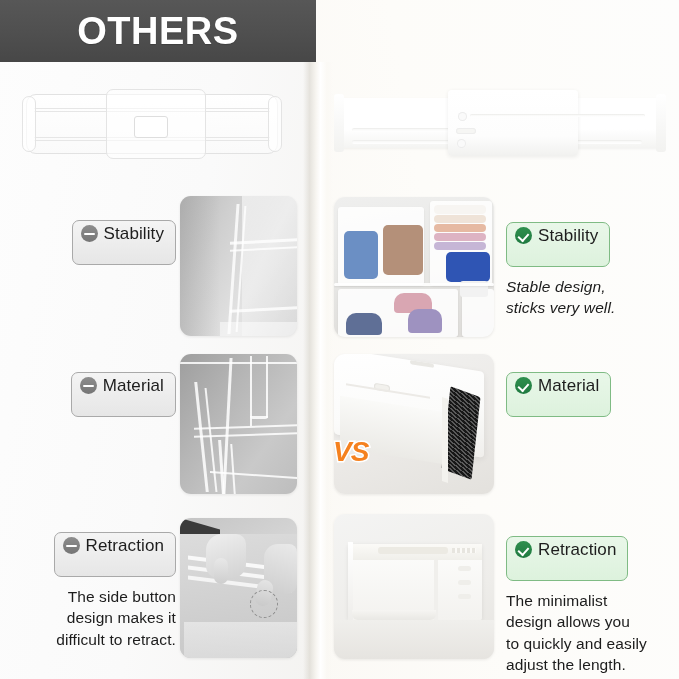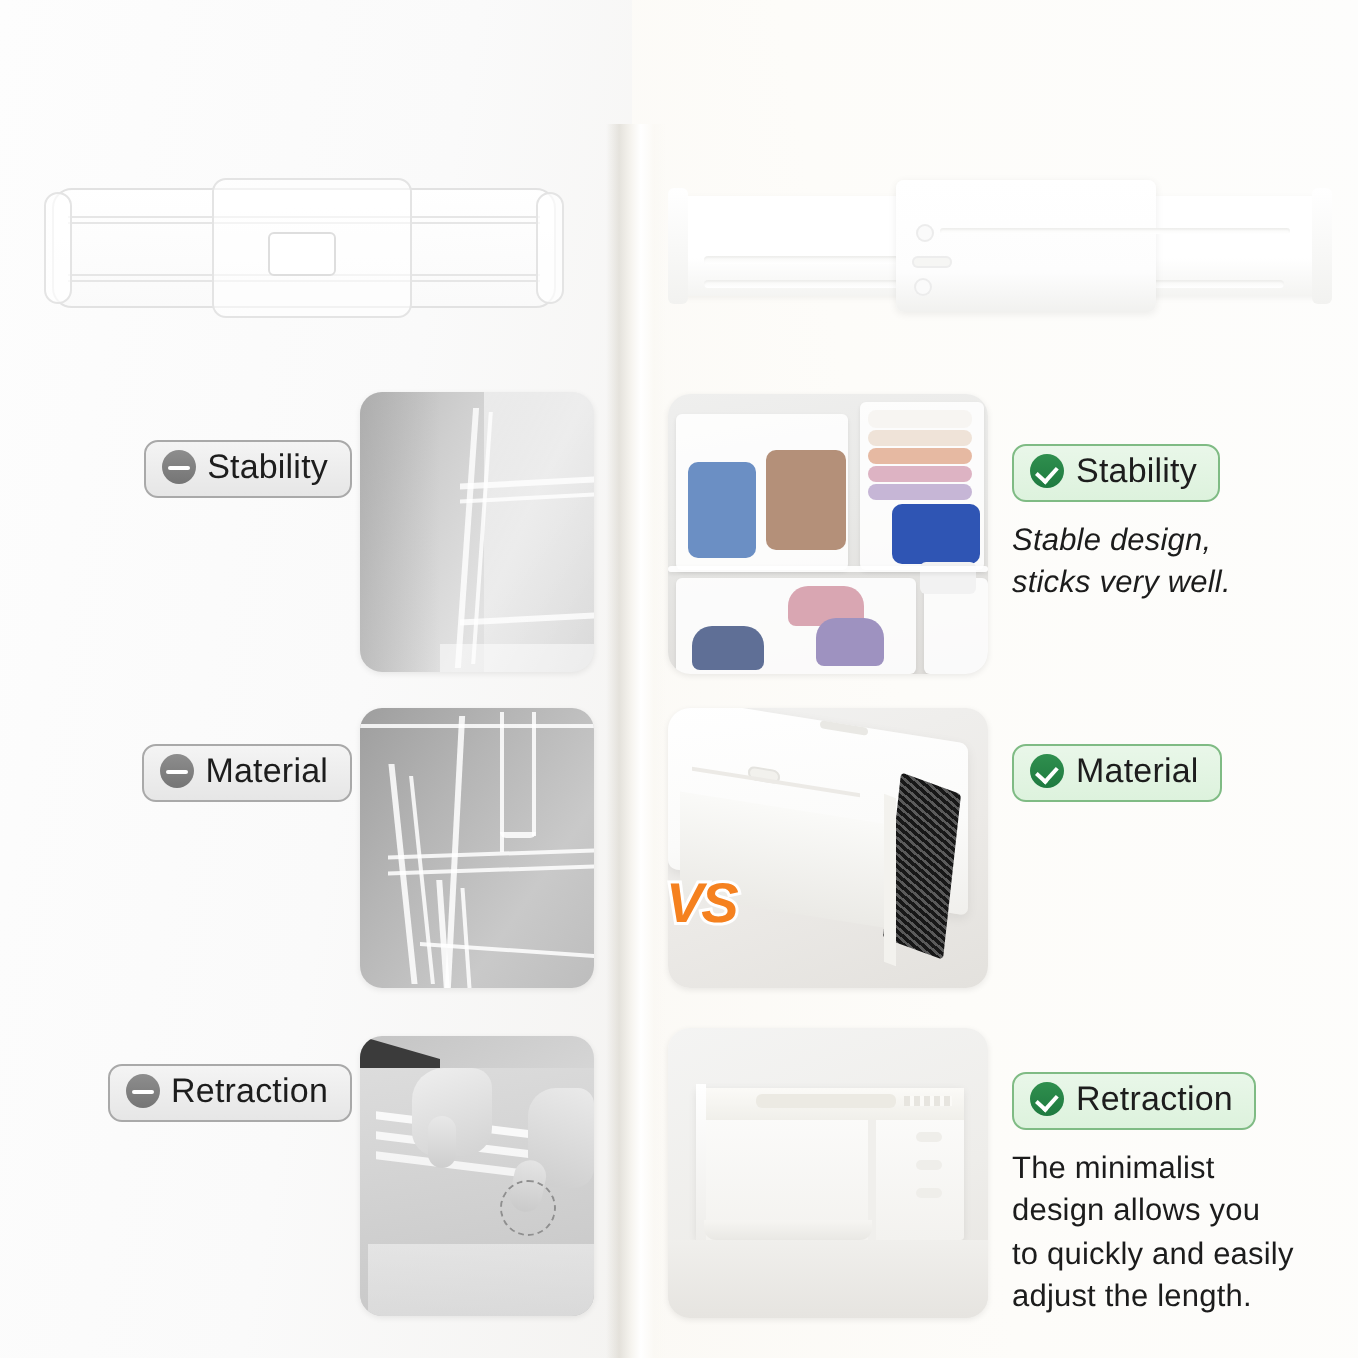--- a/index.html
+++ b/index.html
@@ -143,21 +143,21 @@
   }
   .txt-right{
     position:absolute;
     width:172px;
     text-align:left;
     left:0;
   }
 
   .pill{
     display:inline-flex;align-items:center;gap:6px;
-    padding:4px 11px 5px 8px;
+    padding:4px 11px 21px 8px;
     border-radius:7px;
     font-size:17px;
     line-height:1.05;
     white-space:nowrap;
     box-sizing:border-box;
   }
   .pill-bad{
     background:linear-gradient(180deg,#f4f4f4 0%,#e6e6e6 100%);
     border:1px solid #a9a9a9;
     color:#1d1d1d;
@@ -249,20 +249,23 @@
 </head>
 <body>
 
 <div id="page">
 
   <div class="bg-left"></div>
   <div class="bg-right"></div>
   <div class="fold"></div>
 
   <div class="header">
+    <div class="hdr-half hdr-others">
+      <span class="hdr-text">OTHERS</span>
+    </div>
   </div>
 
   <div class="hero">
 
     <div class="hero-left">
       <div class="prod-clear">
         <div class="pc-body"></div>
         <div class="pc-line" style="top:14px;"></div>
         <div class="pc-line" style="top:17px;"></div>
         <div class="pc-line" style="top:43px;"></div>
@@ -394,20 +397,23 @@
     </div>
   </div>
 
   <div class="row" style="top:510px;height:160px;">
 
     <div class="txt-left" style="left:10px;top:22px;width:166px;right:auto;">
       <span class="pill pill-bad">
         <span class="ico ico-minus"></span>
         <span class="pill-label">Retraction</span>
       </span>
+      <div class="desc" style="white-space:pre-line;">The side button
+design makes it
+difficult to retract.</div>
     </div>
 
     <div class="thumb im3l" style="left:180px;top:8px;width:117px;height:140px;">
       <div class="thumb-inner">
         <div style="position:absolute;left:0;top:0;width:40px;height:30px;background:#3b3b3b;transform:skewY(16deg);transform-origin:left top;"></div>
         <div style="position:absolute;left:0;top:16px;width:117px;height:124px;background:linear-gradient(170deg,#dcdcdc,#c6c6c6);"></div>
         <div style="position:absolute;left:8px;top:44px;width:104px;height:4px;background:rgba(255,255,255,0.85);transform:skewY(7deg);"></div>
         <div style="position:absolute;left:8px;top:54px;width:104px;height:4px;background:rgba(255,255,255,0.8);transform:skewY(7deg);"></div>
         <div style="position:absolute;left:8px;top:64px;width:104px;height:4px;background:rgba(255,255,255,0.75);transform:skewY(7deg);"></div>
         <div style="position:absolute;left:26px;top:16px;width:40px;height:44px;background:linear-gradient(160deg,#efefef,#d2d2d2);border-radius:16px 10px 14px 12px;"></div>

